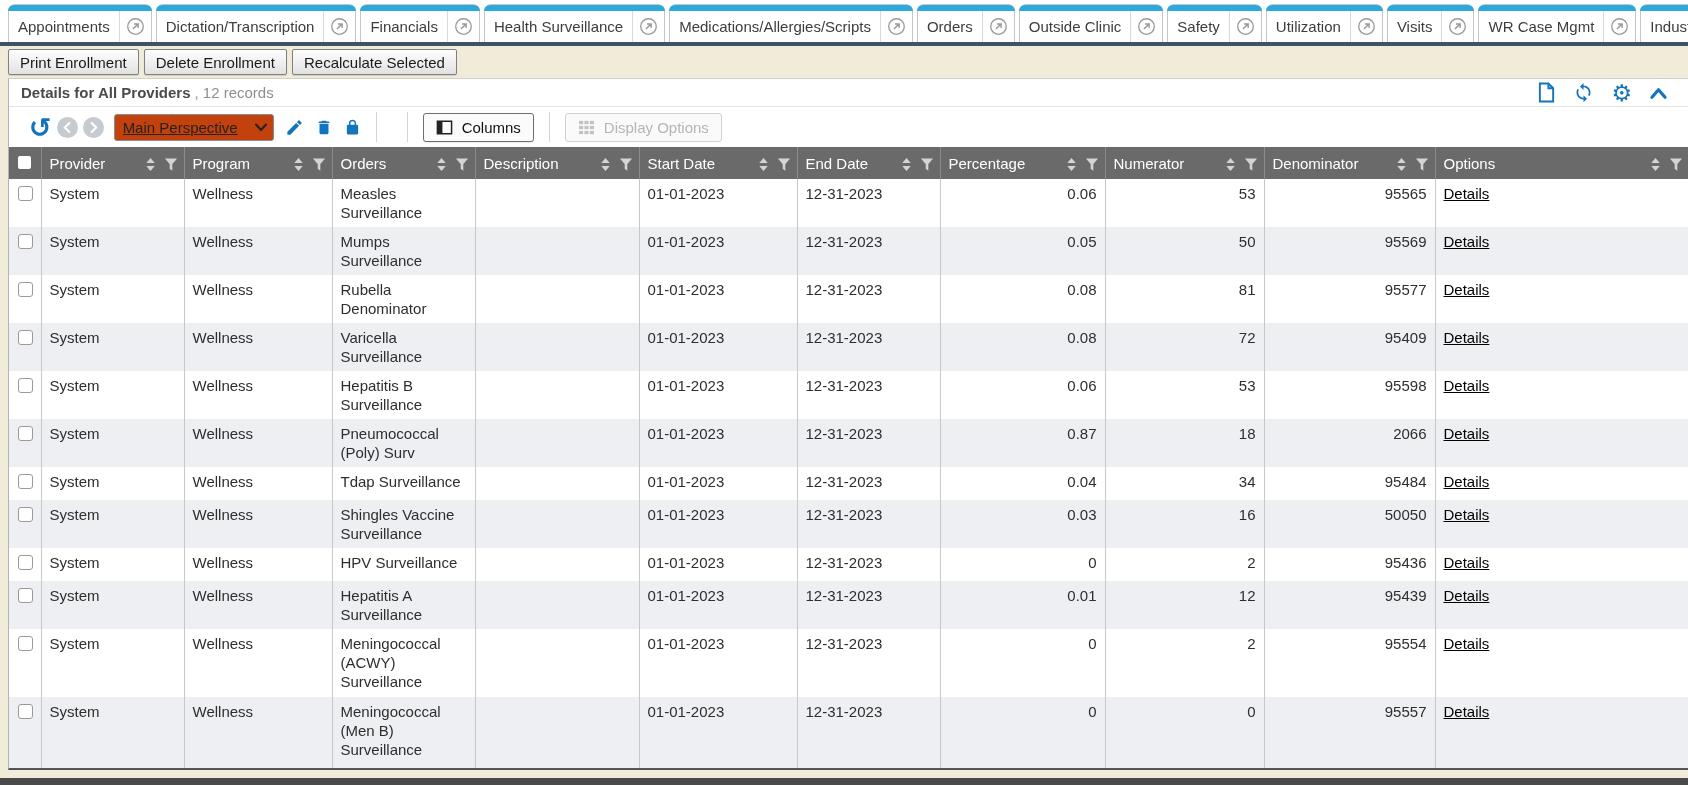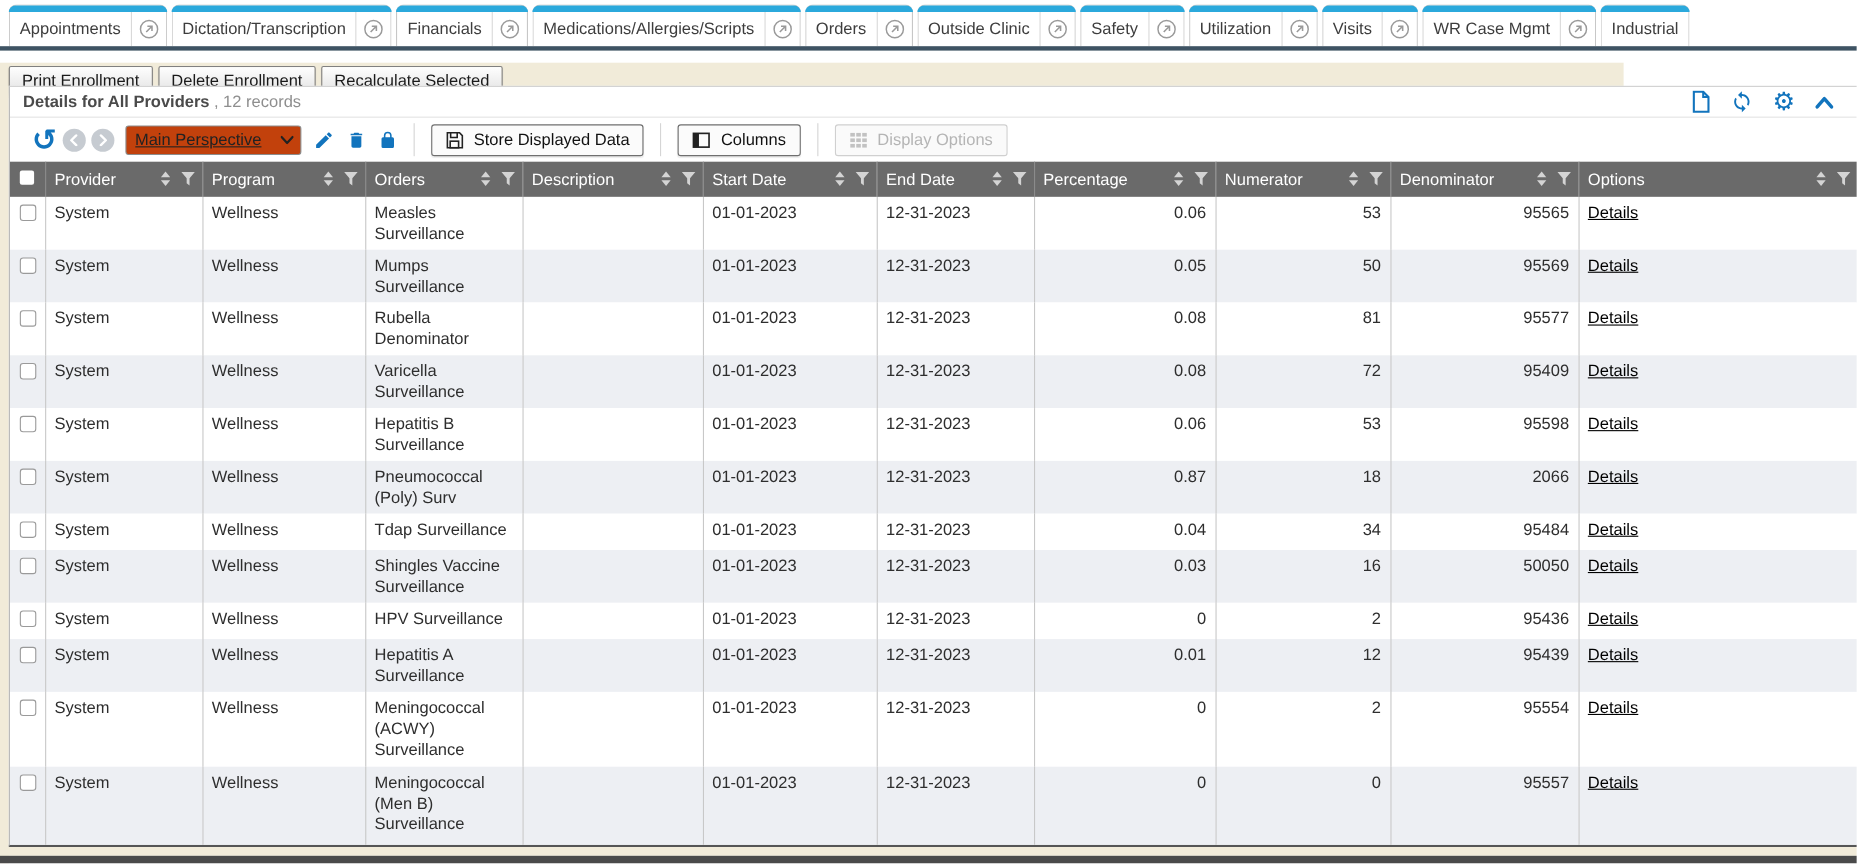--- a/index.html
+++ b/index.html
@@ -36,21 +36,21 @@
     background:var(--tabblue);border-radius:7px 7px 0 0;
   }
   .tab-inner{display:flex;align-items:center;height:100%;}
   .tab-label{padding:0 9px;color:#3d3d3d;}
   .tab-sep{width:1px;align-self:stretch;background:#d9d9d9;}
   .tab-pop{width:31px;display:flex;align-items:center;justify-content:center;}
   
   .darkline{position:absolute;top:42px;left:0;width:1688px;height:4px;background:var(--darkline);}
   
   .beigeband{
-    position:absolute;top:57px;left:0;width:1476px;height:32px;
+    position:absolute;top:46px;left:0;width:1688px;height:32px;
     background:var(--beige);display:flex;align-items:flex-start;gap:5px;
     padding:3px 0 0 8px;
   }
   .beigeleft{position:absolute;top:78px;left:0;width:8px;height:707px;background:var(--beige);}
   .beigebottom{position:absolute;top:770px;left:0;width:1688px;height:8px;background:var(--beige);}
   .darkbottom{position:absolute;top:778px;left:0;width:1688px;height:7px;background:#4A4A4A;}
   .btn-enroll{
     font-family:inherit;font-size:15px;color:#1a1a1a;
     background:linear-gradient(#fefefe,#e2e2e2);
     border:1px solid #808080;border-radius:2px;
@@ -99,21 +99,21 @@
   
   table{border-collapse:collapse;table-layout:fixed;width:1680px;}
   col.c0{width:32px}col.c1{width:143px}col.c2{width:148px}col.c3{width:143px}
   col.c4{width:164px}col.c5{width:158px}col.c6{width:143px}col.c7{width:165px}
   col.c8{width:159px}col.c9{width:171px}col.c10{width:auto}
   thead th{
     background:var(--hdr);color:#fff;font-weight:normal;text-align:left;
     height:32px;padding:0 6px 0 8px;border-left:1px solid #8b8b8b;vertical-align:middle;
   }
   thead th:first-child{border-left:none;text-align:center;padding:0;}
-  .th-inner{display:flex;align-items:flex-start;gap:7px;}
+  .th-inner{display:flex;align-items:flex-end;gap:7px;}
   .th-label{flex:1 1 auto;overflow:hidden;white-space:nowrap;}
   .th-inner svg{flex:0 0 auto;cursor:pointer;}
   .hdr-check{display:inline-block;width:13px;height:13px;background:#fff;border-radius:2px;cursor:pointer;}
   tbody td{
     vertical-align:top;padding:5px 8px;border-left:1px solid var(--cellborder);
     line-height:19px;color:var(--txt);
   }
   tbody td:first-child{border-left:none;padding:7px 0 0 9px;}
   tbody tr{height:45px;background:#fff;}
   tbody tr:nth-child(even){background:var(--stripe);}
@@ -163,20 +163,32 @@
       <span class="tab-sep"></span>
       <span class="tab-pop">
         <svg width="19" height="19" viewBox="0 0 20 20">
           <circle cx="10" cy="10" r="8.2" fill="none" stroke="#9a9a9a" stroke-width="1.4"></circle>
           <path d="M7.3 12.7 L12.5 7.5 M8.4 7.3 h4.4 v4.4" fill="none" stroke="#9a9a9a" stroke-width="1.5"></path>
         </svg>
       </span>
     </div>
   </div>
 
+  <div class="tab">
+    <div class="tab-inner">
+      <span class="tab-label">Health Surveillance</span>
+      <span class="tab-sep"></span>
+      <span class="tab-pop">
+        <svg width="19" height="19" viewBox="0 0 20 20">
+          <circle cx="10" cy="10" r="8.2" fill="none" stroke="#9a9a9a" stroke-width="1.4"></circle>
+          <path d="M7.3 12.7 L12.5 7.5 M8.4 7.3 h4.4 v4.4" fill="none" stroke="#9a9a9a" stroke-width="1.5"></path>
+        </svg>
+      </span>
+    </div>
+  </div>
 
   <div class="tab">
     <div class="tab-inner">
       <span class="tab-label">Medications/Allergies/Scripts</span>
       <span class="tab-sep"></span>
       <span class="tab-pop">
         <svg width="19" height="19" viewBox="0 0 20 20">
           <circle cx="10" cy="10" r="8.2" fill="none" stroke="#9a9a9a" stroke-width="1.4"></circle>
           <path d="M7.3 12.7 L12.5 7.5 M8.4 7.3 h4.4 v4.4" fill="none" stroke="#9a9a9a" stroke-width="1.5"></path>
         </svg>
@@ -337,28 +349,20 @@
       <svg width="18" height="19" viewBox="0 0 24 24" fill="#1274BD">
           <path d="M6 19c0 1.1.9 2 2 2h8c1.1 0 2-.9 2-2V7H6v12zM19 4h-3.5l-1-1h-5l-1 1H5v2h14V4z"></path>
         </svg>
     </button>
     <button class="tool-ic">
       <svg width="17" height="19" viewBox="0 0 24 24" fill="#1274BD">
           <path d="M18 8h-1V6a5 5 0 0 0-10 0v2H6a2 2 0 0 0-2 2v10a2 2 0 0 0 2 2h12a2 2 0 0 0 2-2V10a2 2 0 0 0-2-2zM9 6a3 3 0 0 1 6 0v2H9V6z"></path>
         </svg>
     </button>
     <span class="vdiv"></span>
-    <button class="btn-tool">
-      <svg width="17" height="17" viewBox="0 0 20 20">
-        <path d="M2 2 h13 l3 3 v13 H2 Z" fill="none" stroke="#222" stroke-width="1.7"></path>
-        <path d="M5.5 2 v5 h7 v-5" fill="none" stroke="#222" stroke-width="1.7"></path>
-        <rect x="5" y="11" width="9" height="7" fill="none" stroke="#222" stroke-width="1.7"></rect>
-      </svg>
-      <span>Store Displayed Data</span>
-    </button>
     <span class="vdiv"></span>
     <button class="btn-tool">
       <svg width="17" height="15" viewBox="0 0 20 18">
         <rect x="1.5" y="1.5" width="17" height="15" fill="none" stroke="#222" stroke-width="1.8"></rect>
         <rect x="1.5" y="1.5" width="6" height="15" fill="#222"></rect>
       </svg>
       <span>Columns</span>
     </button>
     <span class="vdiv"></span>
     <button class="btn-tool disabled" aria-disabled="true">

